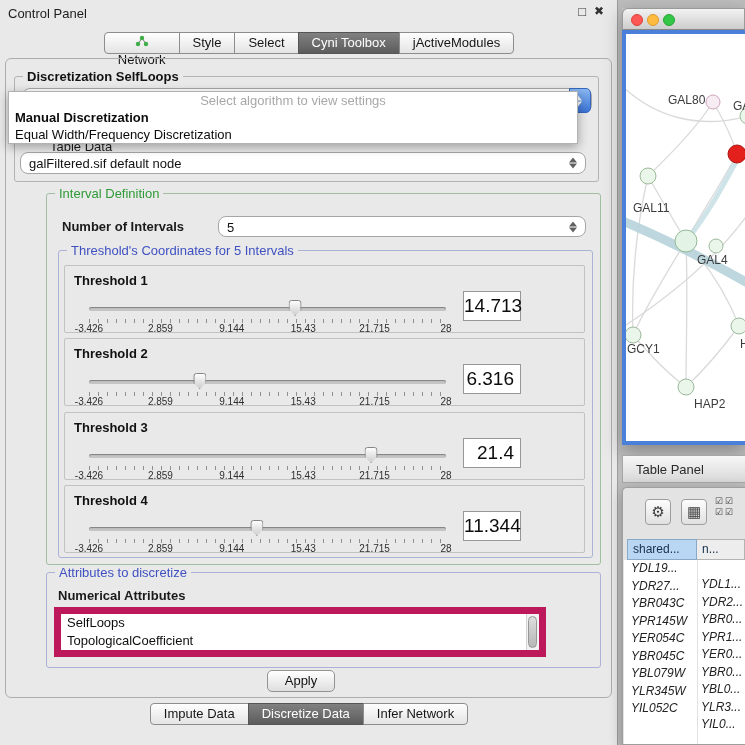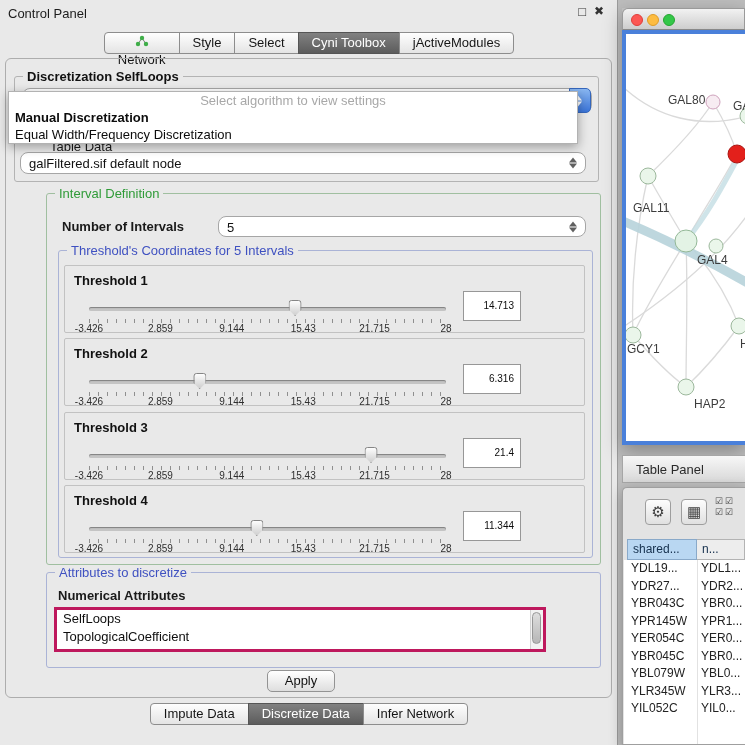--- a/index.html
+++ b/index.html
@@ -58,24 +58,24 @@
   .track { position:absolute; left:0; right:0; top:8px; height:4px; background:#c4c4c4; border-radius:2px; box-shadow:inset 0 1px 1px rgba(0,0,0,.35); }
   .thumb { position:absolute; top:1px; width:13px; height:16px; transform:translateX(-50%);
            background:linear-gradient(#fdfdfd,#cfcfcf); border:1px solid #858585; border-radius:3px;
            clip-path:polygon(0 0,100% 0,100% 60%,50% 100%,0 60%); }
   .ticks { position:absolute; left:24px; width:357px; top:53px; height:4px;
            background:repeating-linear-gradient(to right,#8f8f8f 0 1px,transparent 1px 9px); }
   .scale { position:absolute; left:24px; top:57px; width:357px; height:11px; font-size:10px; color:#2e2e2e; }
   .scale span { position:absolute; transform:translateX(-50%); white-space:nowrap; }
   .scale span:nth-child(1){left:0%} .scale span:nth-child(2){left:20%} .scale span:nth-child(3){left:40%}
   .scale span:nth-child(4){left:60%} .scale span:nth-child(5){left:80%} .scale span:nth-child(6){left:100%}
-  .thr-value { position:absolute; left:398px; top:25px; width:58px; height:30px; background:#fff; border:1px solid #979797; font-size:10px; text-align:right; line-height:28px; padding-right:6px; color:#0c0c0c; }
+  .thr-value { position:absolute; left:398px; top:25px; width:58px; height:30px; background:#fff; border:1px solid #979797; font-size:19px; text-align:right; line-height:28px; padding-right:6px; color:#0c0c0c; }
   
   .attr-label { position:absolute; left:58px; top:588px; font-weight:bold; font-size:13px; }
-  .list { position:absolute; left:54px; top:607px; width:492px; height:45px; background:#fff; border:3px solid #be185d; overflow:hidden; }
+  .list { position:absolute; left:54px; top:607px; width:492px; height:50px; background:#fff; border:7px solid #be185d; overflow:hidden; }
   .list-item { height:18px; line-height:18px; padding-left:6px; font-size:13px; color:#0e0e0e; }
   .vsb { position:absolute; right:0; top:0; bottom:0; width:13px; background:#f2f2f2; border-left:1px solid #d2d2d2; }
   .vsb-thumb { position:absolute; left:1px; top:2px; width:9px; height:32px; background:linear-gradient(#dedede,#b6b6b6); border:1px solid #979797; border-radius:5px; }
   
   .apply-btn { position:absolute; left:267px; top:670px; width:68px; height:22px; border:1px solid #939393; border-radius:5px; background:linear-gradient(#ffffff,#dedede); font-size:13px; text-align:center; line-height:20px; color:#111; cursor:default; }
   
   .net-window { position:absolute; left:622px; top:8px; width:123px; height:437px; box-shadow:0 6px 18px rgba(0,0,0,.3); }
   .nw-titlebar { position:absolute; left:0; right:0; top:0; height:22px; background:linear-gradient(#f2f2f2,#cdcdcd); border:1px solid #9a9a9a; border-bottom-color:#888; border-radius:6px 0 0 0; }
   .tl { position:absolute; top:5px; width:12px; height:12px; border-radius:50%; }
   .tl.r { left:8px;  background:#fc5753; border:1px solid #df3e3a; }
@@ -87,23 +87,23 @@
   
   .tp-bar { position:absolute; left:622px; top:455px; width:123px; height:28px; background:linear-gradient(#f7f7f7,#d8d8d8); border:1px solid #a6a6a6; border-right:none; }
   .tp-bar .t { position:absolute; left:13px; top:50%; transform:translateY(-50%); font-size:13px; color:#2a2a2a; }
   .table-window { position:absolute; left:622px; top:487px; width:123px; height:258px; background:#e3e3e3; border:1px solid #9f9f9f; border-right:none; border-radius:5px 0 0 0; box-shadow:0 4px 14px rgba(0,0,0,.28); }
   .tw-btn { position:absolute; width:26px; height:26px; top:11px; border:1px solid #9e9e9e; border-radius:4px; background:linear-gradient(#fdfdfd,#e0e0e0); text-align:center; line-height:24px; font-size:15px; color:#3e3e3e; cursor:default; }
   .tw-checks { position:absolute; left:92px; top:8px; font-size:9px; line-height:11px; color:#4a4a4a; letter-spacing:2px; white-space:nowrap; }
   .th-cell1 { position:absolute; left:4px; top:51px; width:70px; height:21px; background:#b9d7f2; border:1px solid #89a9c9; font-size:12px; line-height:19px; padding-left:5px; color:#15304d; overflow:hidden; }
   .th-cell2 { position:absolute; left:74px; top:51px; right:0; height:21px; background:#ededed; border:1px solid #b3b3b3; border-left:none; font-size:12px; line-height:19px; padding-left:5px; color:#15304d; overflow:hidden; }
   .tb-rows { position:absolute; left:1px; right:0; top:72px; bottom:0; background:#fff; overflow:hidden; font-size:12px; color:#222; }
   .tb-sep { position:absolute; left:73px; top:0; bottom:0; width:1px; background:#e2e2e2; }
-  .tb-row { height:17.5px; line-height:17.5px; position:relative; white-space:nowrap; }
+  .tb-row { height:17.5px; line-height:17.5px; position:relative; white-space:nowrap;font-style:italic; }
   .tb-c1 { position:absolute; left:7px; }
-  .tb-c2 { position:absolute; left:77px; }
+  .tb-c2 { position:absolute; left:77px;margin-top:16px; }
 </style>
 </head>
 <body>
 
 <div class="control-panel">
 
   <div class="cp-title">Control Panel</div>
   <div class="cp-winicon float">□</div>
   <div class="cp-winicon close">✖</div>
 

